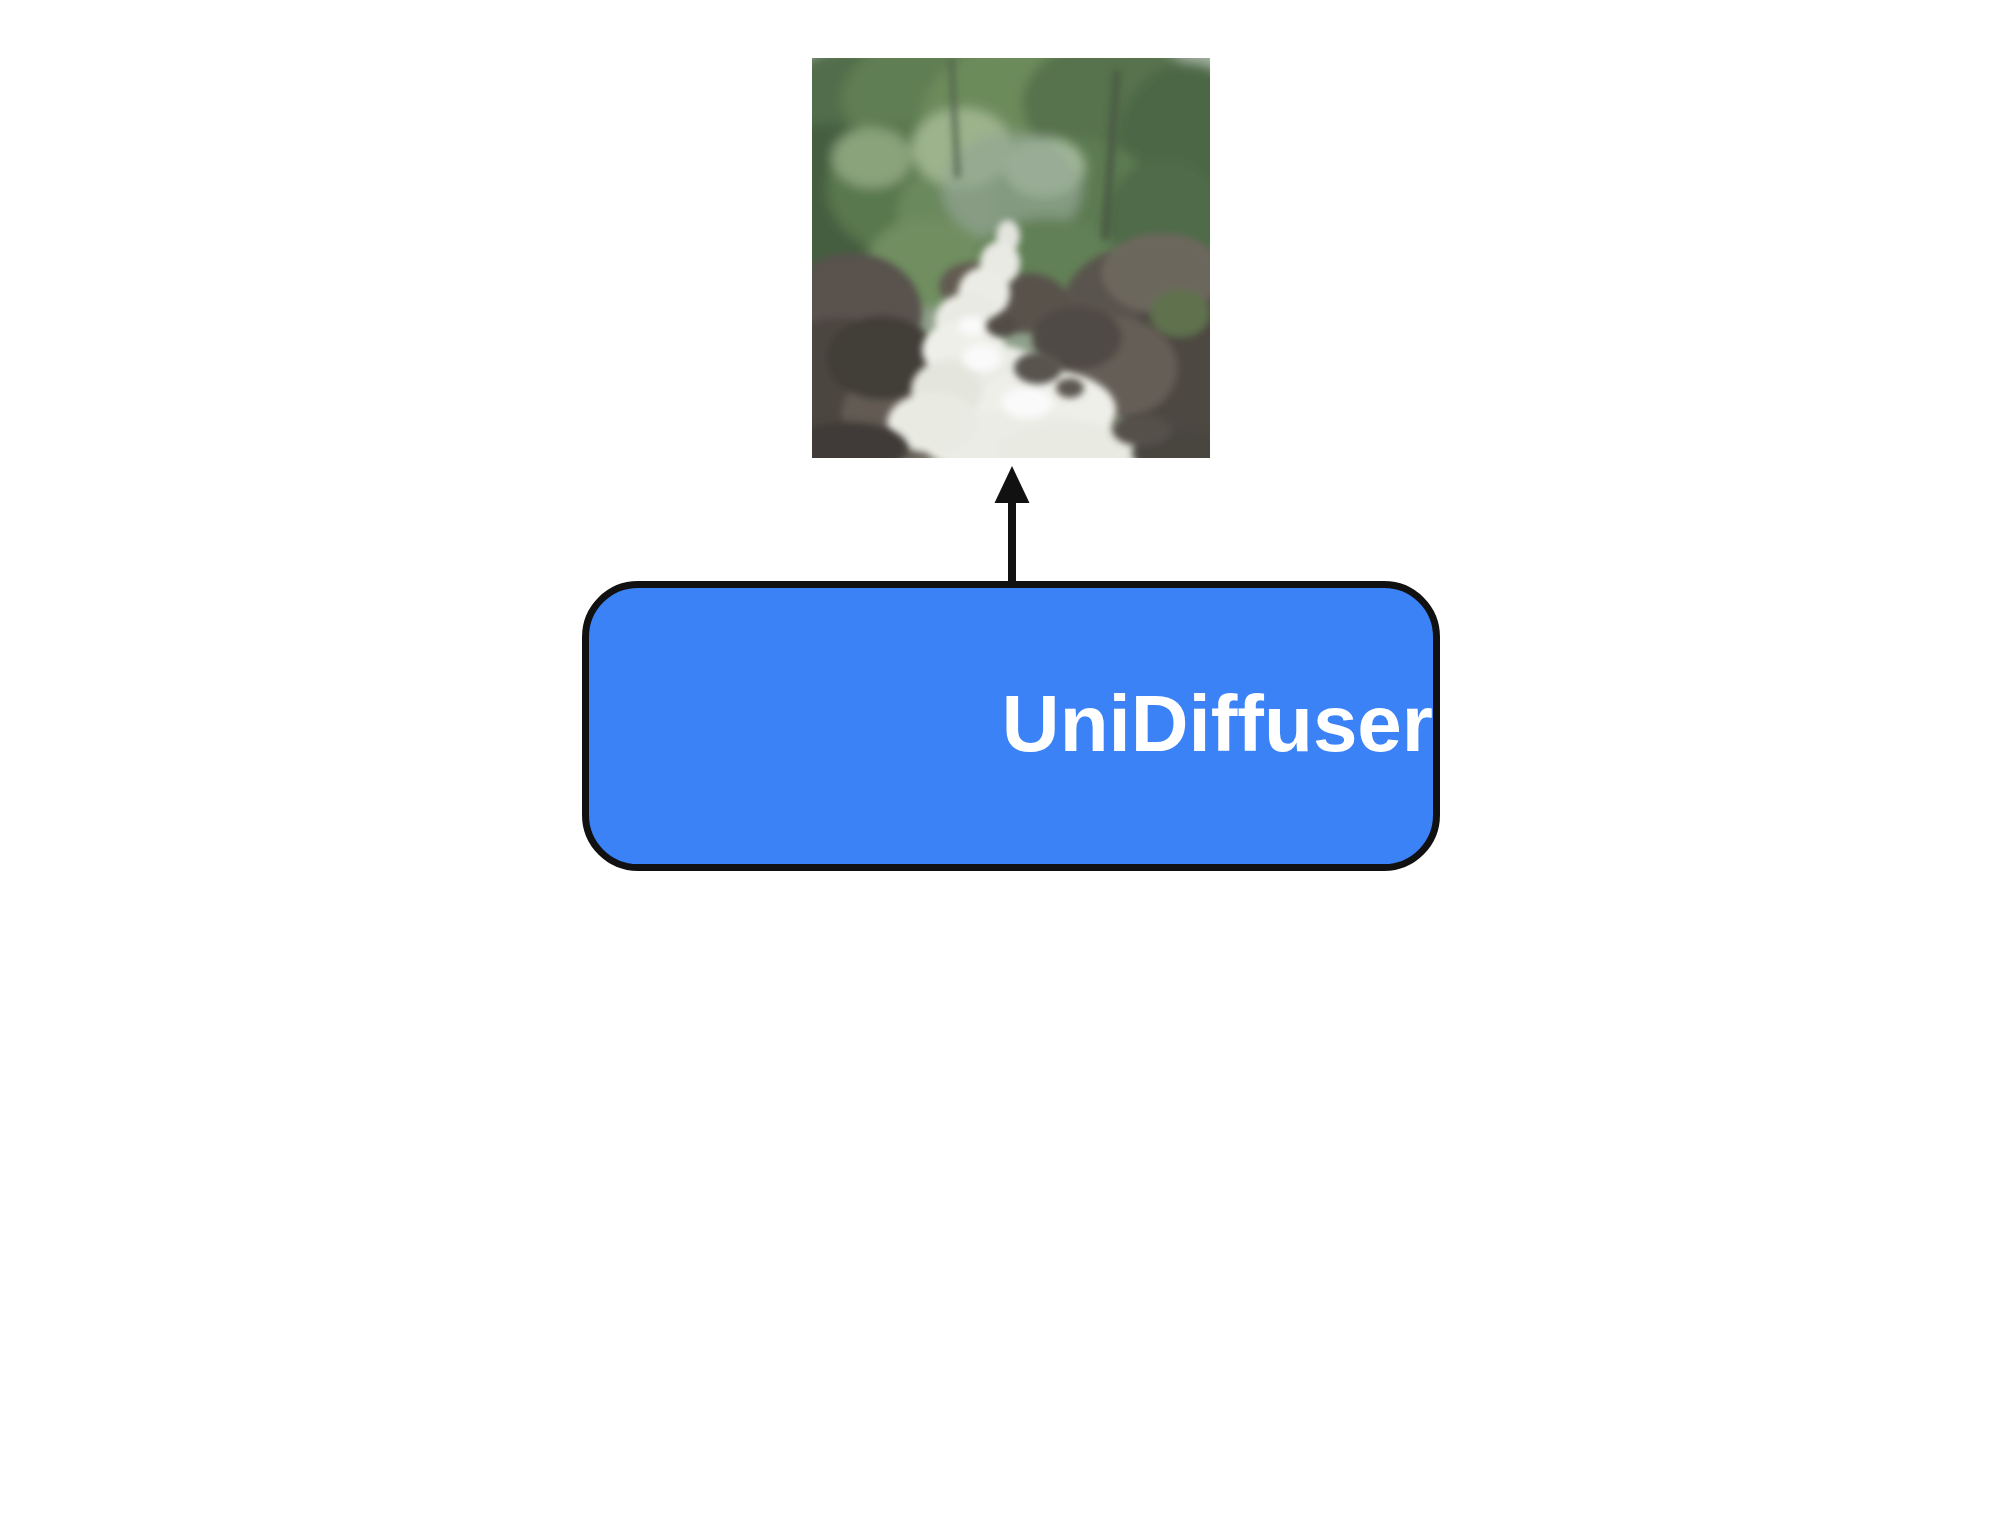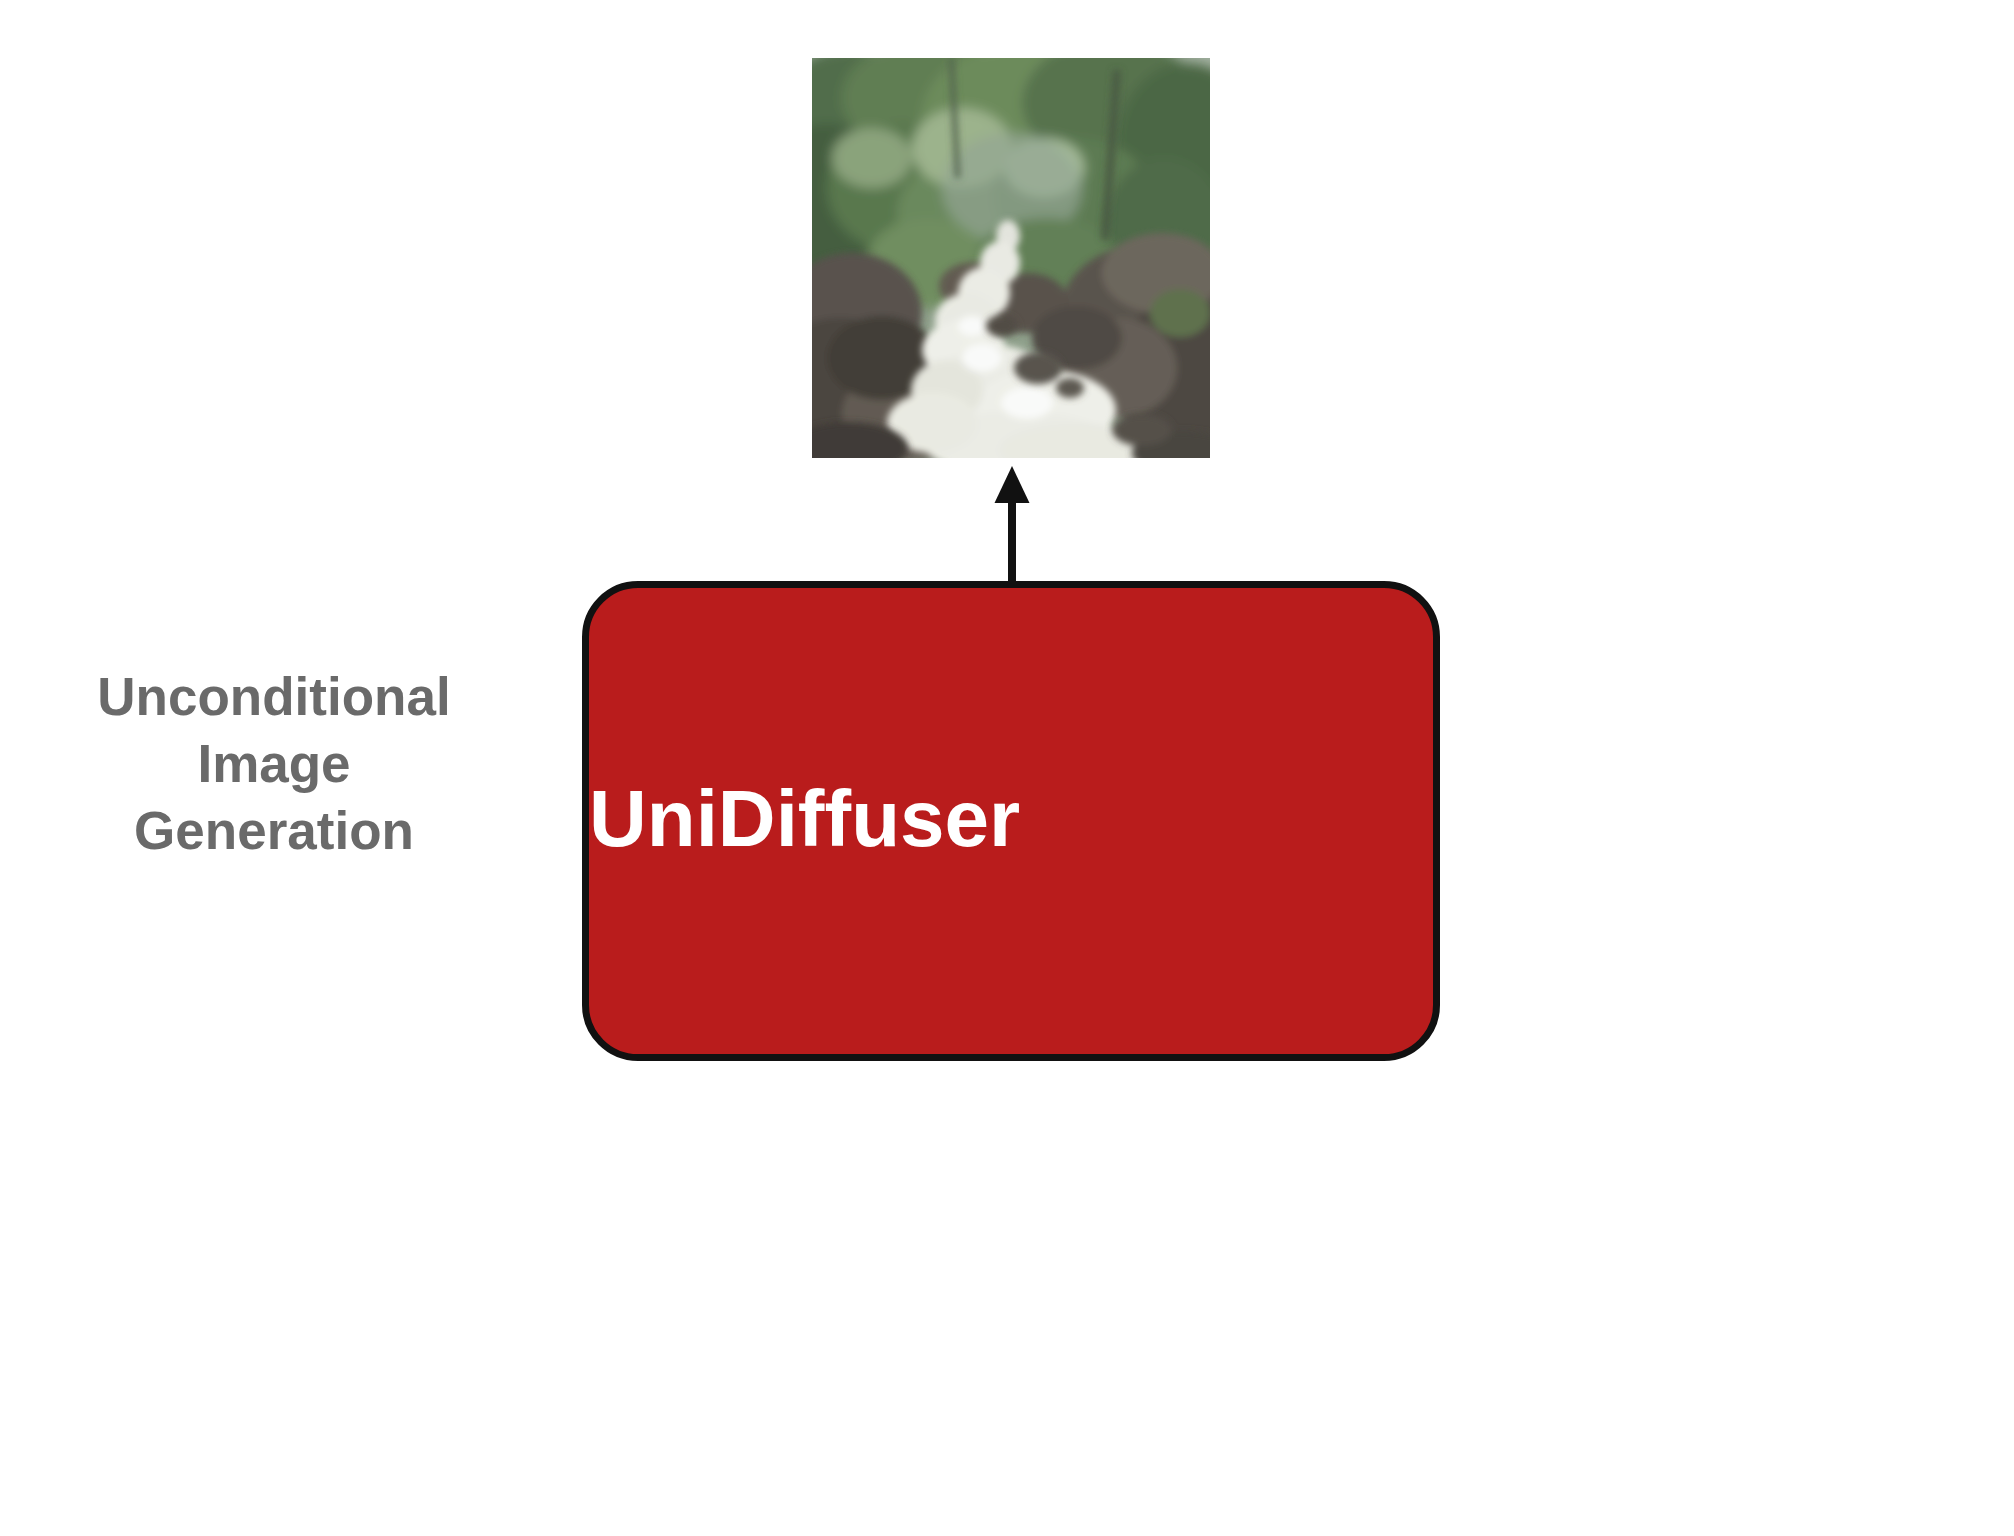--- a/index.html
+++ b/index.html
@@ -29,28 +29,28 @@
     left: 992px;
     top: 462px;
     width: 40px;
     height: 120px;
   }
   .model-box {
     position: absolute;
     left: 582px;
     top: 581px;
     width: 858px;
-    height: 480px;
+    height: 290px;
     box-sizing: border-box;
-    background: #b91c1c;
+    background: #3b82f6;
     border: 7px solid #111111;
     border-radius: 56px;
     display: flex;
     align-items: center;
-    justify-content: flex-start;
+    justify-content: flex-end;
   }
   .model-box .label {
     color: #ffffff;
     font-size: 80px;
     font-weight: bold;
     letter-spacing: 0px;
     line-height: 1;
     transform: translateY(-2px);
   }
   .task-label {
@@ -157,19 +157,14 @@
     <svg width="40" height="120" viewBox="0 0 40 120" xmlns="http://www.w3.org/2000/svg">
       <rect x="16" y="38" width="8" height="82" fill="#111111"></rect>
       <polygon points="20,4 37.5,41 2.5,41" fill="#111111"></polygon>
     </svg>
   </div>
 
   <div class="model-box">
     <span class="label">UniDiffuser</span>
   </div>
 
-  <div class="task-label">
-    <span class="line">Unconditional</span>
-    <span class="line">Image</span>
-    <span class="line">Generation</span>
-  </div>
 
 </div>
 
 </body></html>

